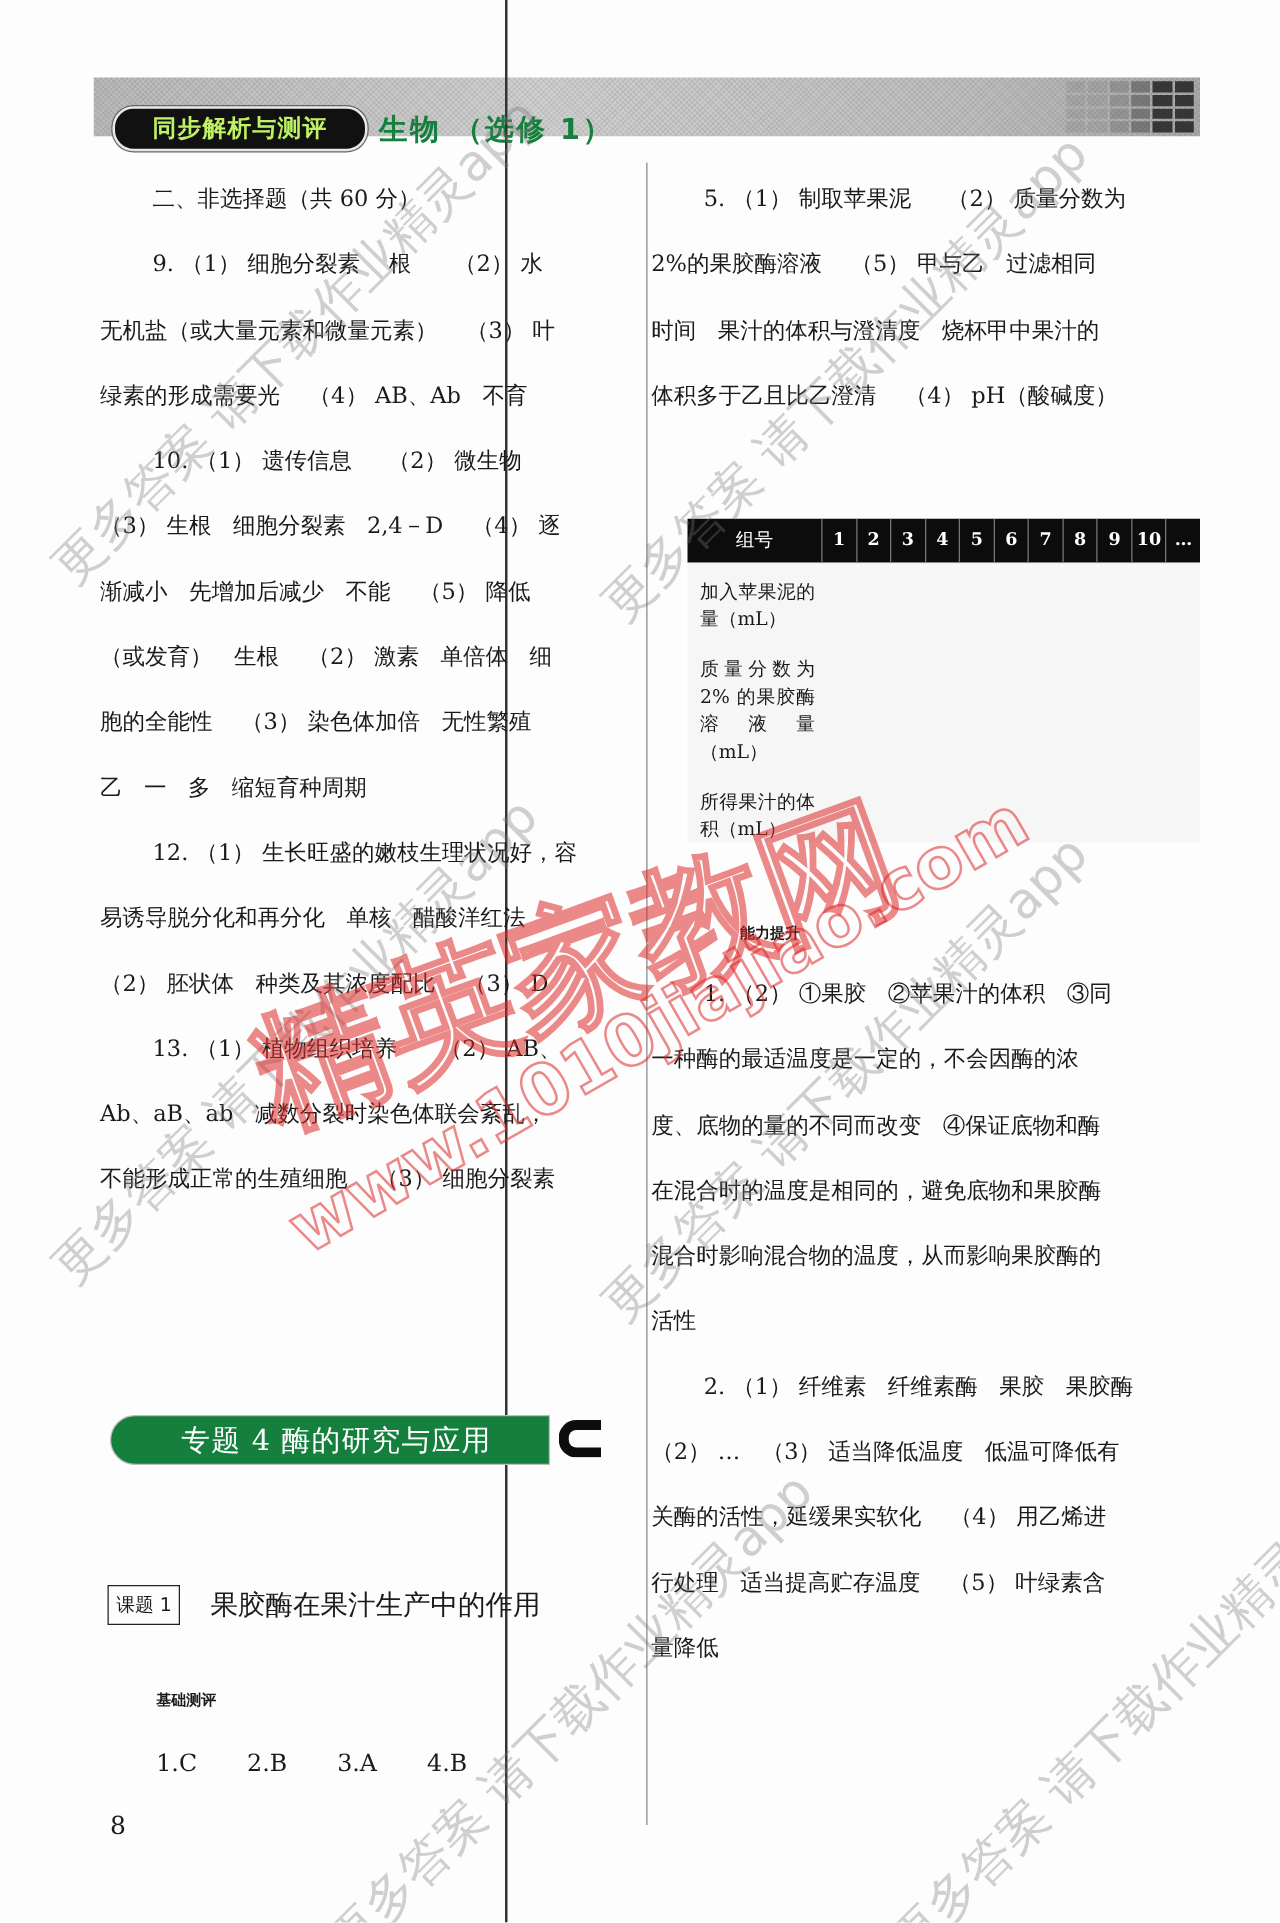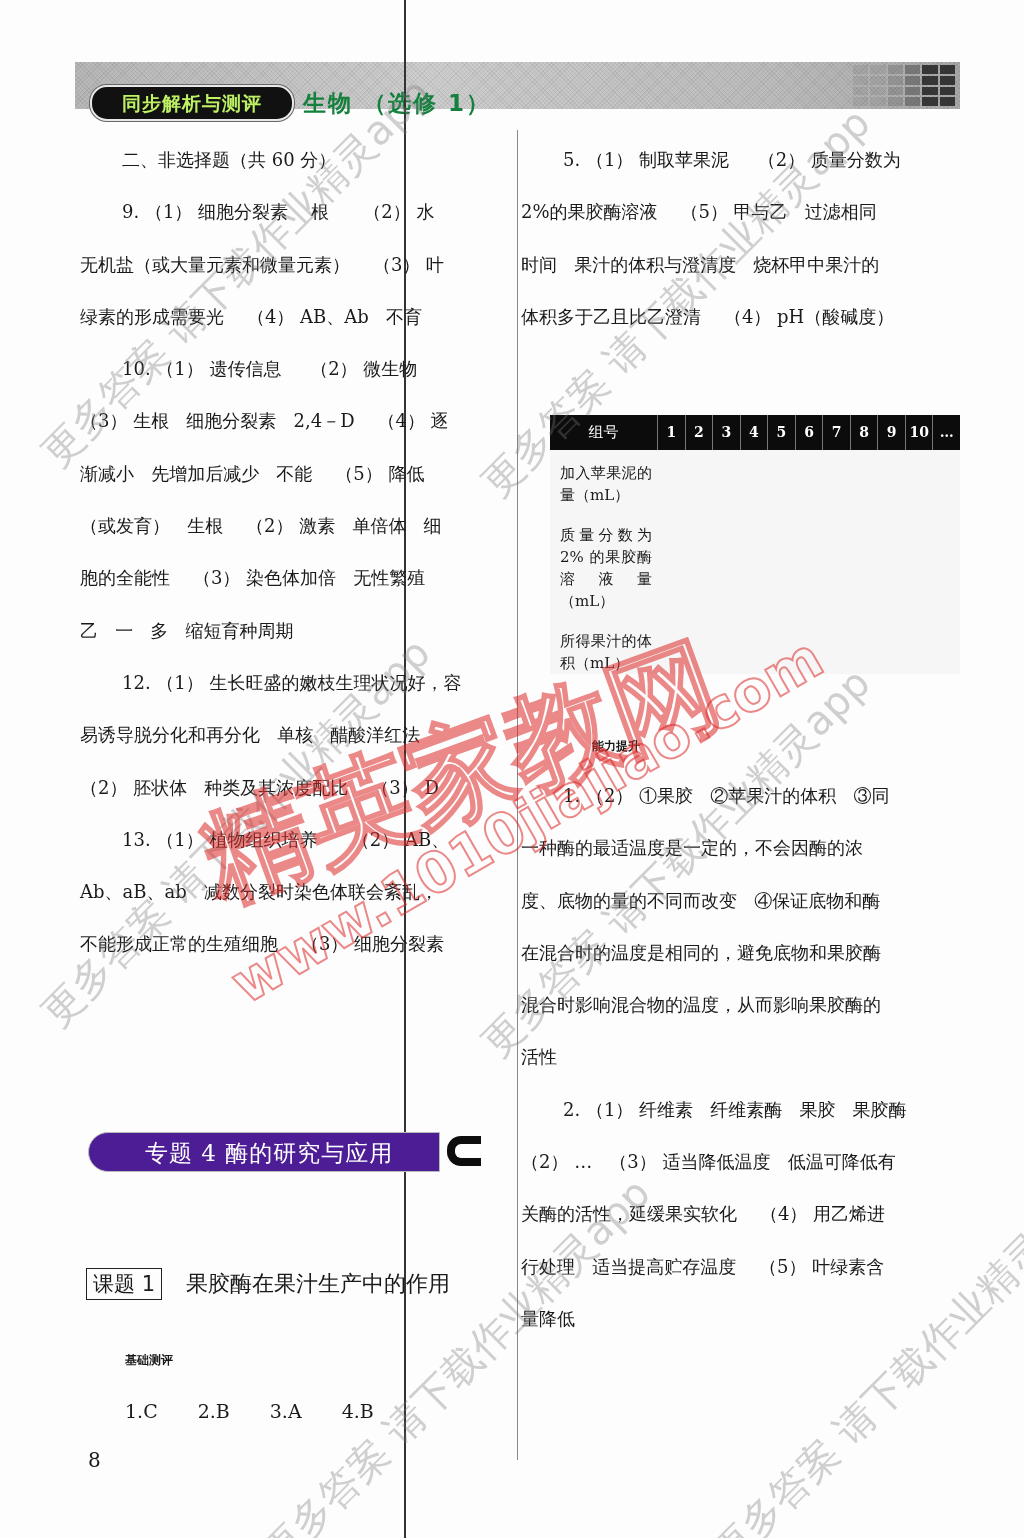--- a/index.html
+++ b/index.html
@@ -47,33 +47,33 @@
   
   .col { position: absolute; font-size: 18px; }
   .col-left { left: 80px; top: 140px; width: 415px; }
   .col-right { left: 521px; top: 140px; width: 412px; }
   .line { height: 52.3px; line-height: 40px; white-space: pre; }
   .indent { padding-left: 42px; }
 
   
   .topic-banner {
     position: absolute; left: 88px; top: 1132px; width: 352px; height: 40px;
-    background: #4c1d95; border-radius: 20px 0 0 20px; border: 1px solid #bbb;
+    background: #15803d; border-radius: 20px 0 0 20px; border: 1px solid #bbb;
     color: #fff; font-size: 23px; line-height: 40px; padding-left: 56px; box-sizing: border-box;
     letter-spacing: 1px;
   }
   .topic-c-icon {
     position: absolute; left: 447px; top: 1136px; width: 34px; height: 30px;
     border: 8px solid #0d0d0d; border-right: none; border-radius: 14px 0 0 14px; box-sizing: border-box;
   }
 
   .lesson-row { position: absolute; left: 86px; top: 1268px; display: flex; align-items: center; }
   .lesson-tag {
     border: 1.5px solid #222; padding: 0 6px; font-family: "DejaVu Sans", sans-serif;
-    font-size: 21px; line-height: 30px;
+    font-size: 15px; line-height: 30px;
   }
   .lesson-title { margin-left: 24px; font-family: "DejaVu Sans", sans-serif; font-size: 22px; }
 
   .subhead { position: absolute; font-family: "DejaVu Sans", sans-serif; font-size: 12px; font-weight: bold; }
   .mc-row { position: absolute; left: 125px; top: 1400px; display: flex; gap: 40px; font-size: 19px; }
   .page-number { position: absolute; left: 88px; top: 1448px; font-size: 20px; }
 
   
   .exp-table { position: absolute; left: 550px; top: 415px; width: 410px; }
   .exp-head { display: flex; background: #0c0c0c; color: #fff; height: 35px; }

